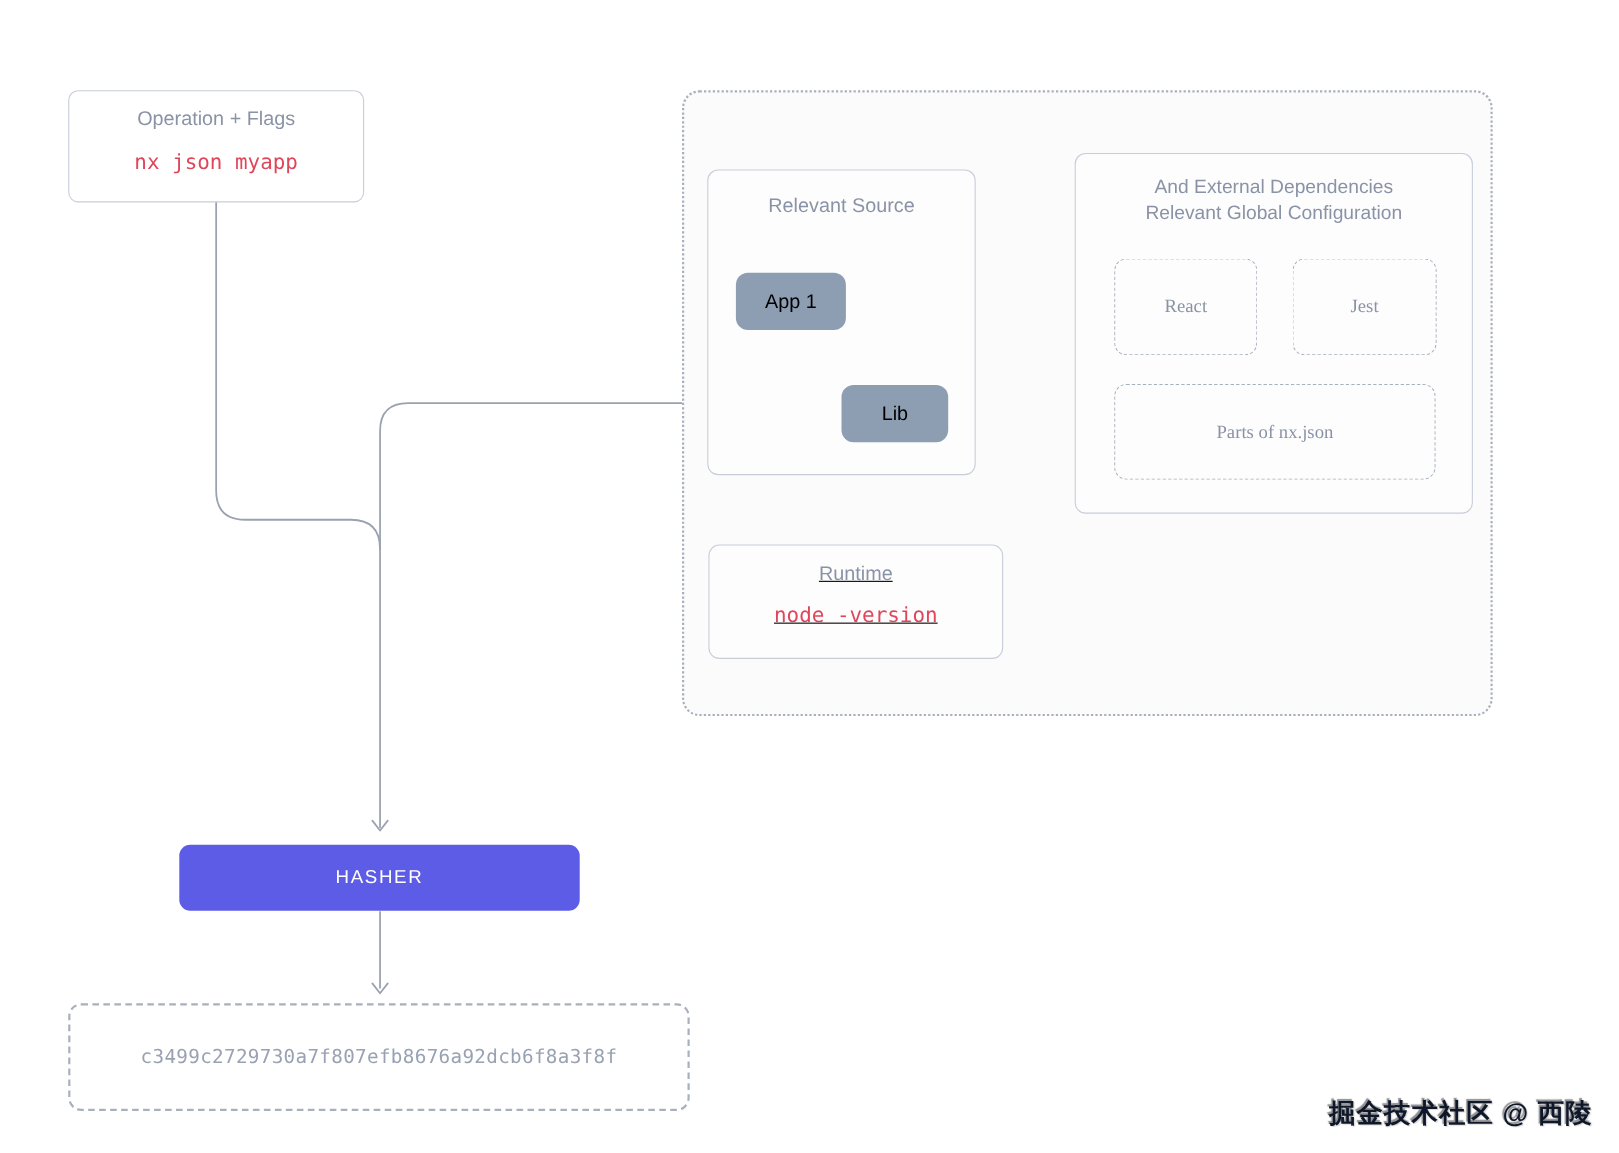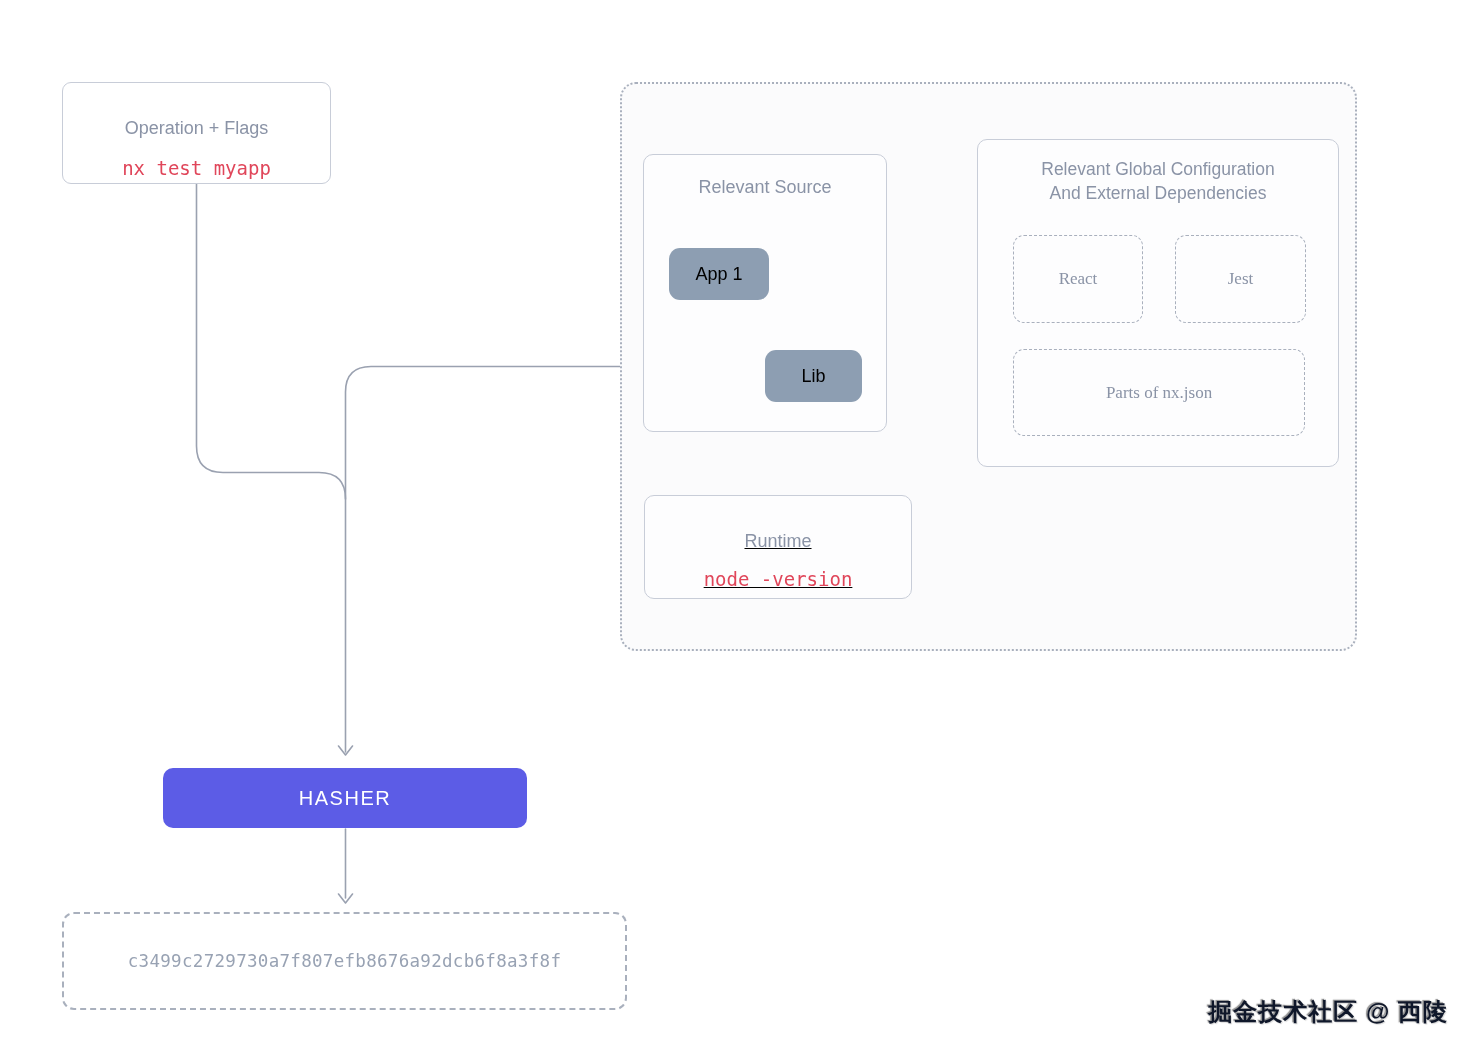--- a/index.html
+++ b/index.html
@@ -16,21 +16,21 @@
   *{margin:0;padding:0;box-sizing:border-box;}
   html,body{background:#ffffff;}
   body{font-family:"Liberation Sans",sans-serif;}
   .canvas{
     position:relative;width:1472px;height:1048px;background:#ffffff;overflow:hidden;
   }
   .connectors{position:absolute;left:0;top:0;width:1472px;height:1048px;pointer-events:none;}
   .connectors path{fill:none;stroke:var(--line-gray);stroke-width:1.6;stroke-linecap:round;stroke-linejoin:round;}
 
   .box{position:absolute;background:#fdfdfe;border:1.5px solid var(--border-solid);border-radius:10px;}
-  .box-title{color:var(--label-gray);font-size:18px;text-align:center;margin-top:20px;}
+  .box-title{color:var(--label-gray);font-size:18px;text-align:center;}
   .command{font-family:"DejaVu Sans Mono",monospace;font-size:19px;color:var(--command-red);text-align:center;}
 
   .op-box{left:62px;top:82px;width:269px;height:102px;border-radius:9px;
           display:flex;flex-direction:column;align-items:center;padding-top:15px;gap:18px;background:#ffffff;}
 
   .outer-container{
     position:absolute;left:620px;top:82px;width:737px;height:569px;
     background:var(--container-bg);border:2px dotted var(--border-dashed);border-radius:16px;
   }
 
@@ -54,21 +54,21 @@
   .jest-item{left:197px;top:95px;width:131px;height:88px;}
   .nxjson-item{left:35px;top:209px;width:292px;height:87px;}
 
   .runtime-box{left:22px;top:411px;width:268px;height:104px;
                display:flex;flex-direction:column;align-items:center;padding-top:15px;gap:16px;text-decoration:underline;}
 
   .hasher{
     position:absolute;left:163px;top:768px;width:364px;height:60px;
     background:var(--accent-purple);border-radius:10px;color:#ffffff;
     display:flex;align-items:center;justify-content:center;
-    font-size:20px;font-weight:500;letter-spacing:1.5px;
+    font-size:17px;font-weight:500;letter-spacing:1.5px;
   }
 
   .hash-box{
     position:absolute;left:62px;top:912px;width:565px;height:98px;
     border:2px dashed var(--border-dashed);border-radius:12px;
     display:flex;align-items:center;justify-content:center;
   }
   .hash-text{font-family:"DejaVu Sans Mono",monospace;font-size:17.5px;color:var(--hash-gray);letter-spacing:0.3px;}
 
   .watermark{
@@ -94,35 +94,35 @@
 
     <path d="M 345.5 829 V 898"></path>
     <path d="M 338.5 894 L 345.5 903 L 352.5 894"></path>
 
     <path d="M 717 300 V 334 Q 717 373 748 375.5"></path>
     <path d="M 745 368.5 L 754.5 376 L 745 383.5"></path>
   </svg>
 
   <div class="box op-box">
     <div class="box-title">Operation + Flags</div>
-    <div class="command">nx test myapp</div>
+    <div class="command">nx json myapp</div>
   </div>
 
   <div class="outer-container">
 
     <div class="box source-box">
       <div class="box-title">Relevant Source</div>
       <div class="node app-node">App 1</div>
       <div class="node lib-node">Lib</div>
     </div>
 
     <div class="box config-box">
       <div class="box-title">
+        <div>And External Dependencies</div>
         <div>Relevant Global Configuration</div>
-        <div>And External Dependencies</div>
       </div>
       <div class="dashed-item react-item">React</div>
       <div class="dashed-item nxjson-item">Parts of nx.json</div>
       <div class="dashed-item jest-item">Jest</div>
     </div>
 
     <div class="box runtime-box">
       <div class="box-title">Runtime</div>
       <div class="command">node -version</div>
     </div>

